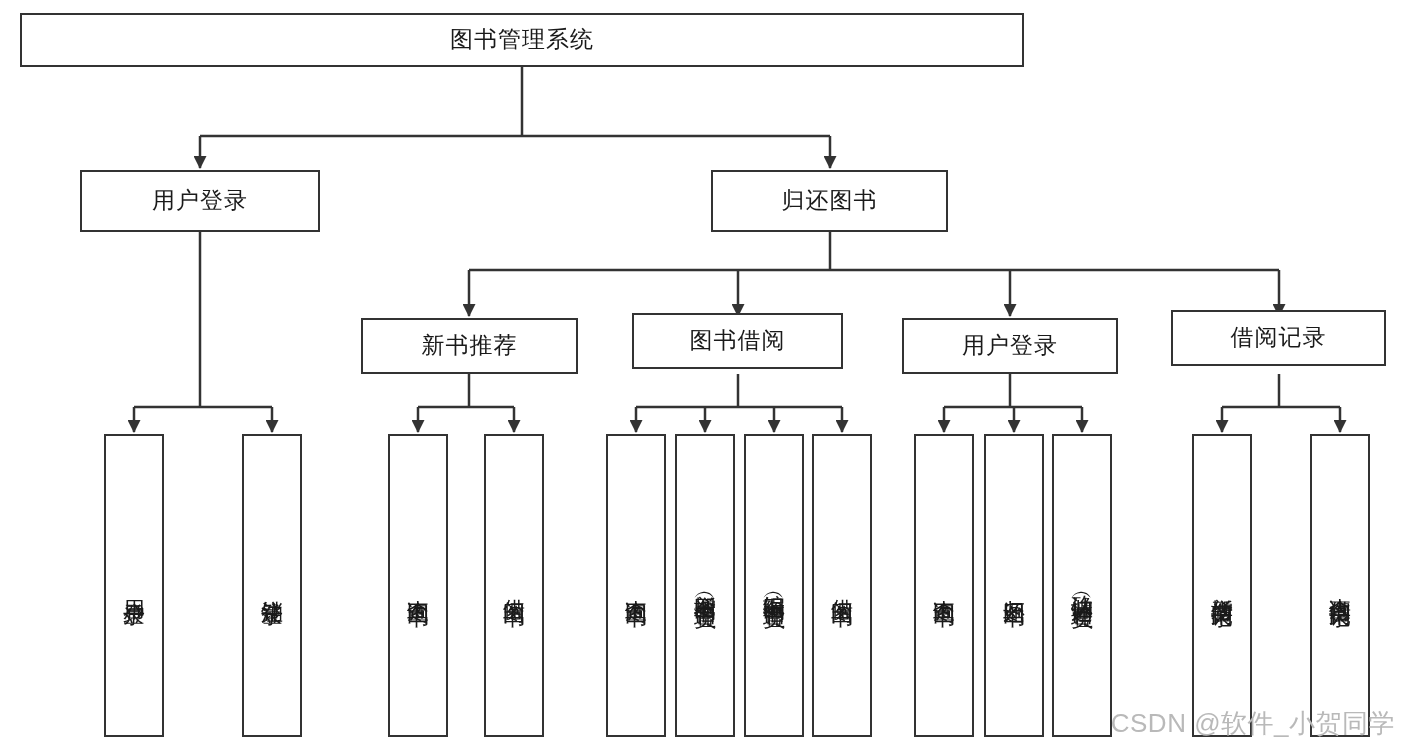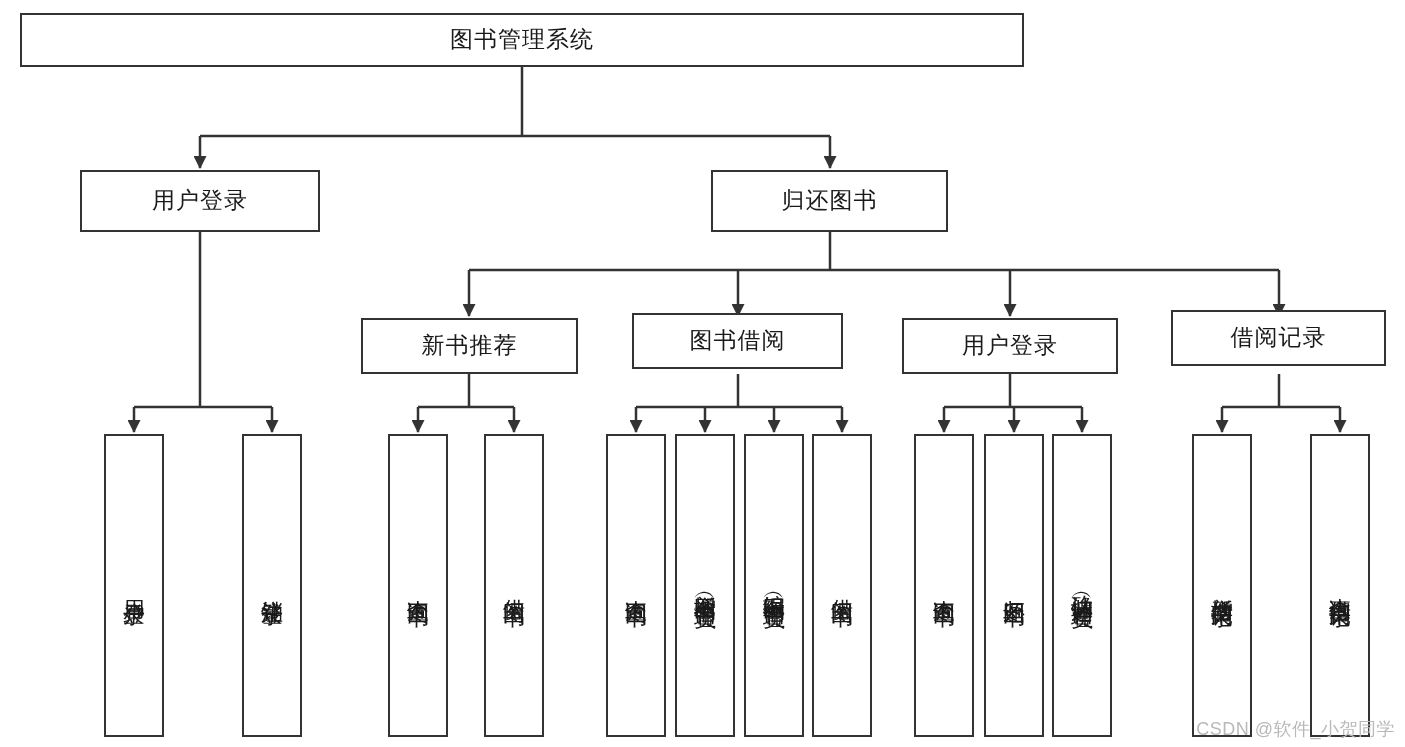--- a/index.html
+++ b/index.html
@@ -56,21 +56,21 @@
     left: 0;
     top: 0;
     width: 1405px;
     height: 747px;
     z-index: 1;
   }
   #watermark {
     position: absolute;
     right: 10px;
     bottom: 6px;
-    font-size: 18px;
+    font-size: 26px;
     color: #b9b9b9;
     letter-spacing: 0.5px;
     z-index: 5;
     white-space: nowrap;
     font-family: "Liberation Sans", "DejaVu Sans", sans-serif;
   }
 </style>
 </head>
 <body>
 

